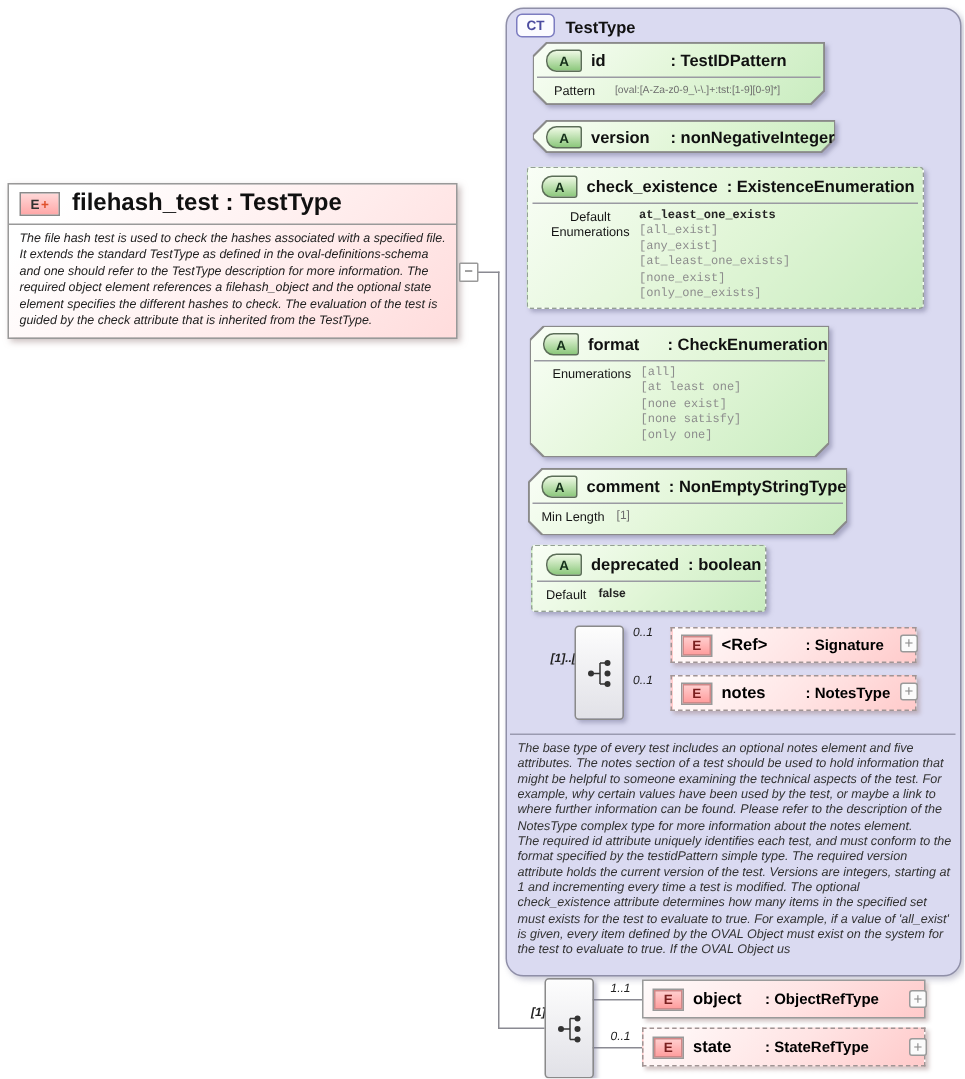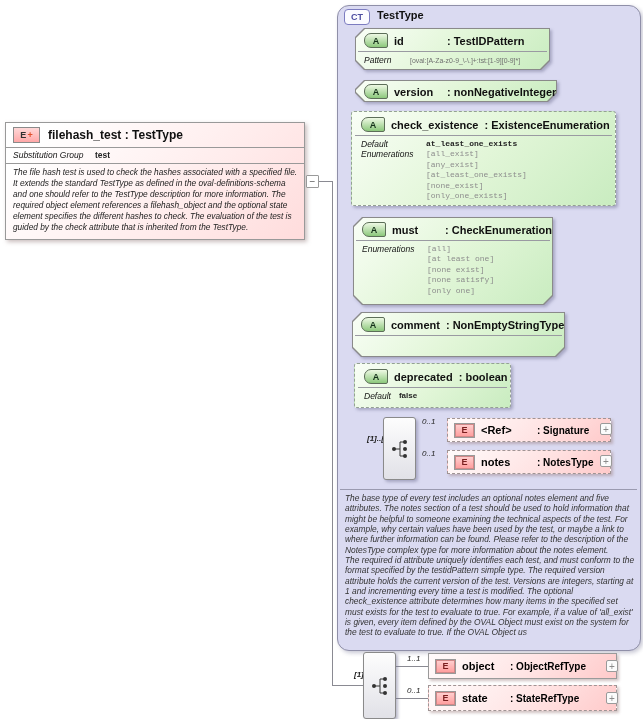--- a/index.html
+++ b/index.html
@@ -4,42 +4,42 @@
 <style>
   html,body{margin:0;padding:0;background:#fff;}
   .canvas{position:relative;width:643px;height:719px;background:#fff;
     font-family:"Liberation Sans",sans-serif;overflow:hidden;}
   .line{position:absolute;background:#8a8a92;}
 
   
   .ct{position:absolute;left:337px;top:5px;width:302px;height:644px;
     background:#dadaf1;border:1px solid #8f8fa8;border-radius:12px;
     filter:drop-shadow(2px 2px 2px rgba(130,130,160,.45));}
-  .ct-header{position:absolute;left:344px;top:9px;display:flex;align-items:flex-start;gap:7px;}
+  .ct-header{position:absolute;left:344px;top:9px;display:flex;align-items:flex-end;gap:7px;}
   .badge-ct{width:24px;height:14px;border:1px solid #7c7cc0;border-radius:4px;background:#fbfbff;
     display:flex;align-items:center;justify-content:center;font-size:9px;font-weight:bold;color:#4c4ca0;}
   .ct-title{font-weight:bold;font-size:11px;color:#111;}
 
   
   .attr{position:absolute;filter:drop-shadow(2px 2px 1.5px rgba(115,115,150,.5));
     --bev:polygon(9px 0,100% 0,100% calc(100% - 9px),calc(100% - 9px) 100%,9px 100%,0 calc(100% - 9px),0 9px);}
   .bevel-border{position:absolute;inset:0;background:#8a8a8a;clip-path:var(--bev);}
   .bevel-fill{position:absolute;inset:1px;background:linear-gradient(135deg,#f9fef6 0%,#e2f6d8 50%,#c9ecc0 100%);clip-path:var(--bev);}
   .attr.dashed{border:1px dashed #94a094;border-radius:3px;
     background:linear-gradient(135deg,#f9fef6 0%,#e2f6d8 50%,#c9ecc0 100%);}
   .attr-content{position:absolute;inset:0;}
   .attr-title{display:flex;align-items:center;gap:6px;padding:5px 6px 3px 9px;}
   .badge-a{width:22px;height:13px;flex:0 0 22px;border:1px solid #5c6e58;border-radius:7px 2px 2px 7px;
     background:linear-gradient(180deg,#eef9e4 0%,#8cc87c 100%);display:flex;align-items:center;justify-content:center;
     font-size:9px;font-weight:bold;color:#15301a;}
   .aname,.atype{font-weight:bold;font-size:11px;color:#101010;white-space:nowrap;}
   .wide .aname{min-width:47px;}
   .sep{height:1px;background:#9a9aa2;margin:0 3px;}
   .rows{padding:3px 6px 4px 9px;}
-  .lbl{font-style:italic;font-size:8.5px;color:#141414;white-space:nowrap;}
+  .lbl{font-size:8.5px;color:#141414;white-space:nowrap;text-align:center;}
   .tinyval{font-size:6.9px;color:#6e6e6e;white-space:nowrap;padding-top:2px;}
   .rowflex{display:flex;align-items:flex-start;gap:8px;}
   .enum-labels{width:65px;flex:0 0 65px;display:flex;flex-direction:column;line-height:10.4px;}
   .enum-vals{display:flex;flex-direction:column;line-height:10.4px;font-size:8px;color:#979797;font-family:Liberation Mono, monospace;}
   .bval{font-weight:bold;color:#242424;font-size:8px;}
   .gval{font-size:8px;color:#8d8d8d;}
 
   
   .elem{position:absolute;display:flex;align-items:center;gap:6px;padding:0 6px;
     background:linear-gradient(135deg,#fffbfb 0%,#ffe4e4 55%,#ffcaca 100%);
@@ -67,21 +67,21 @@
 
   
   .fh{position:absolute;left:5px;top:122px;width:300px;border:1px solid #999;box-sizing:border-box;
     background:linear-gradient(135deg,#ffffff 12%,#ffecec 62%,#ffdcdc 100%);
     filter:drop-shadow(2.5px 2.5px 2px rgba(150,125,125,.5));}
   .fh-header{display:flex;align-items:center;gap:8px;padding:4px 7px 4px 7px;}
   .badge-ep{width:25px;height:14px;border:1px solid #8a8a8a;
     background:linear-gradient(180deg,#ffd8d8 0%,#ffa8a8 100%);display:flex;align-items:center;justify-content:center;
     font-size:9px;font-weight:bold;color:#303030;}
   .badge-ep .plusred{color:#e0502c;margin-left:1px;font-weight:bold;}
-  .fh-title{font-weight:bold;font-size:12px;color:#101010;}
+  .fh-title{font-weight:bold;font-size:16px;color:#101010;}
   .fh-sub{display:flex;gap:4px;padding:2px 7px 3px 7px;border-top:1px solid #999;align-items:baseline;}
   .fh-sub .lbl{width:78px;flex:0 0 78px;}
   .fh-sub .sval{font-weight:bold;font-size:8.5px;color:#242424;}
   .fh-desc{border-top:1px solid #999;padding:3px 6px 5px 7px;font-style:italic;font-size:8.3px;
     line-height:11.1px;color:#222;}
 
   .ct-desc{position:absolute;left:345px;top:493px;width:292px;font-style:italic;font-size:8.4px;
     line-height:10.35px;color:#333;}
   .ct-desc p{margin:0;}
 </style>
@@ -163,21 +163,21 @@
       </div>
     </div>
   </div>
 
   <div class="attr wide" style="left:353px;top:217px;width:200px;height:88px;">
     <div class="bevel-border"></div>
     <div class="bevel-fill"></div>
     <div class="attr-content">
       <div class="attr-title">
         <span class="badge-a">A</span>
-        <span class="aname">must</span>
+        <span class="aname">format</span>
         <span class="atype">: CheckEnumeration</span>
       </div>
       <div class="sep"></div>
       <div class="rows rowflex" style="gap:0;">
         <div class="enum-labels">
           <span class="lbl">Enumerations</span>
         </div>
         <div class="enum-vals">
           <span class="gval">[all]</span>
           <span class="gval">[at least one]</span>
@@ -192,20 +192,24 @@
   <div class="attr" style="left:352px;top:312px;width:213px;height:45px;">
     <div class="bevel-border"></div>
     <div class="bevel-fill"></div>
     <div class="attr-content">
       <div class="attr-title">
         <span class="badge-a">A</span>
         <span class="aname">comment</span>
         <span class="atype">: NonEmptyStringType</span>
       </div>
       <div class="sep"></div>
+      <div class="rows rowflex">
+        <span class="lbl">Min Length</span>
+        <span class="gval" style="color:#6e6e6e;">[1]</span>
+      </div>
     </div>
   </div>
 
   <div class="attr dashed" style="left:354px;top:363px;width:155px;height:43px;">
     <div class="attr-title">
       <span class="badge-a">A</span>
       <span class="aname">deprecated</span>
       <span class="atype">: boolean</span>
     </div>
     <div class="sep"></div>
@@ -252,24 +256,20 @@
   </div>
 
   <div class="fh">
     <div class="fh-header">
       <span class="badge-ep">
           <span>E</span>
           <span class="plusred">+</span>
         </span>
       <span class="fh-title">filehash_test : TestType</span>
     </div>
-    <div class="fh-sub">
-      <span class="lbl">Substitution Group</span>
-      <span class="sval">test</span>
-    </div>
     <div class="fh-desc">The file hash test is used to check the hashes associated with a specified file. It extends the standard TestType as defined in the oval-definitions-schema and one should refer to the TestType description for more information. The required object element references a filehash_object and the optional state element specifies the different hashes to check. The evaluation of the test is guided by the check attribute that is inherited from the TestType.</div>
   </div>
   <div class="minus">−</div>
 
   <div class="card b" style="left:334px;top:670px;">[1]..[1]</div>
   <div class="seq" style="left:363px;top:652px;width:31px;height:65px;">
     <svg width="20" height="22" viewBox="0 0 20 22">
       <circle cx="4" cy="11" r="2" fill="#333"></circle>
       <line x1="4" y1="11" x2="10" y2="11" stroke="#333" stroke-width="1"></line>
       <line x1="10" y1="4" x2="10" y2="18" stroke="#333" stroke-width="1"></line>

